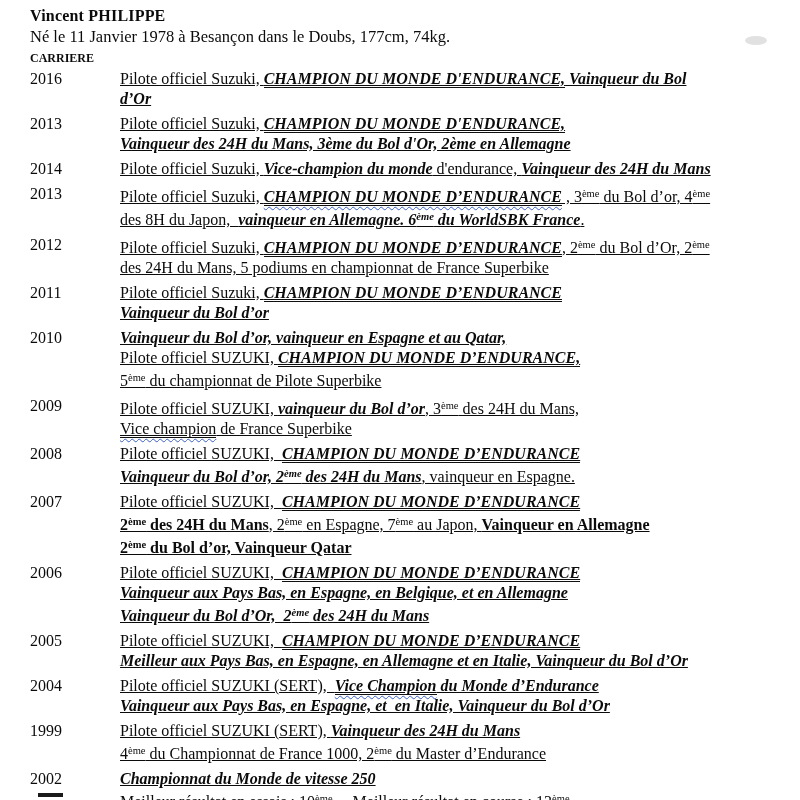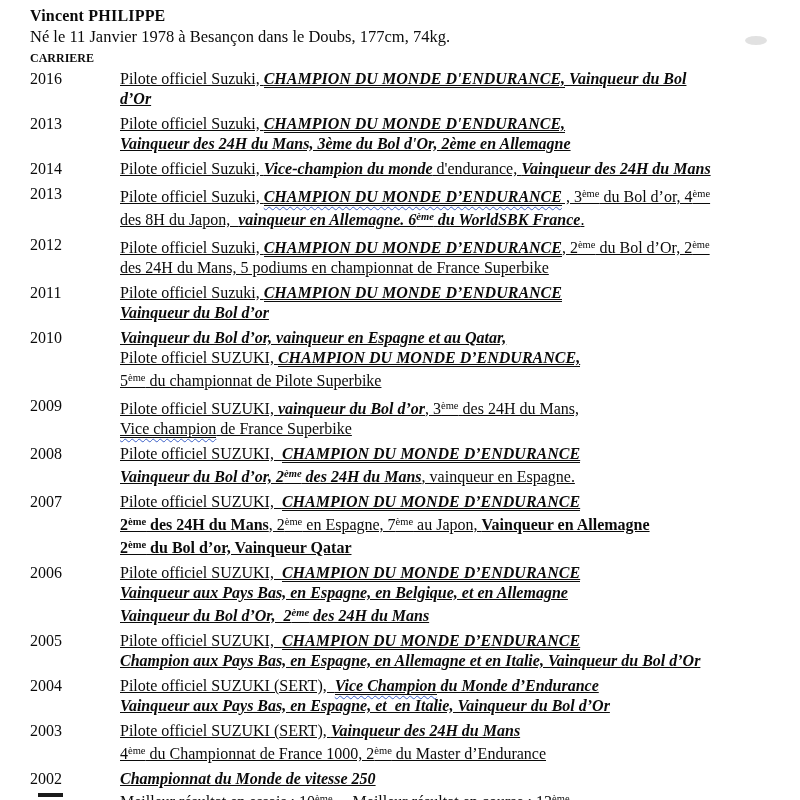--- a/index.html
+++ b/index.html
@@ -170,32 +170,32 @@
         <div>
           <div class="line"><span>Pilote officiel SUZUKI,&nbsp; </span><span class="s-bi u">CHAMPION DU MONDE D’ENDURANCE</span></div>
           <div class="line"><span class="s-bi">Vainqueur aux Pays Bas, en Espagne, en Belgique, et en Allemagne</span></div>
           <div class="line"><span class="s-bi">Vainqueur du Bol d’Or,&nbsp; 2</span><span class="s-bi sup">ème</span><span class="s-bi"> des 24H du Mans</span></div>
         </div>
       </div>
       <div class="entry">
         <div class="year">2005</div>
         <div>
           <div class="line"><span>Pilote officiel SUZUKI,&nbsp; </span><span class="s-bi u">CHAMPION DU MONDE D’ENDURANCE</span></div>
-          <div class="line"><span class="s-bi">Champion aux Pays Bas, en Espagne, en Allemagne et en Italie, Vainqueur du Bol d’Or</span></div>
+          <div class="line"><span class="s-bi">Meilleur aux Pays Bas, en Espagne, en Allemagne et en Italie, Vainqueur du Bol d’Or</span></div>
         </div>
       </div>
       <div class="entry">
         <div class="year">2004</div>
         <div>
           <div class="line"><span>Pilote officiel SUZUKI (SERT),&nbsp; </span><span class="s-bi u sq">Vice Champion</span><span class="s-bi"> du Monde d’Endurance</span></div>
           <div class="line"><span class="s-bi">Vainqueur aux Pays Bas, en Espagne, et&nbsp; en Italie, Vainqueur du Bol d’Or</span></div>
         </div>
       </div>
       <div class="entry">
-        <div class="year">2003</div>
+        <div class="year">1999</div>
         <div>
           <div class="line"><span>Pilote officiel SUZUKI (SERT), </span><span class="s-bi">Vainqueur des 24H du Mans</span></div>
           <div class="line"><span>4</span><span class="sup">ème</span><span> du Championnat de France 1000, 2</span><span class="sup">ème</span><span> du Master d’Endurance</span></div>
         </div>
       </div>
       <div class="entry">
         <div class="year">2002</div>
         <div>
           <div class="line"><span class="s-bi">Championnat du Monde de vitesse 250</span></div>
           <div class="line"><span>Meilleur résultat en essais : 10</span><span class="sup">ème</span><span>&nbsp;&nbsp;&nbsp;&nbsp;&nbsp;Meilleur résultat en course : 13</span><span class="sup">ème</span></div>

